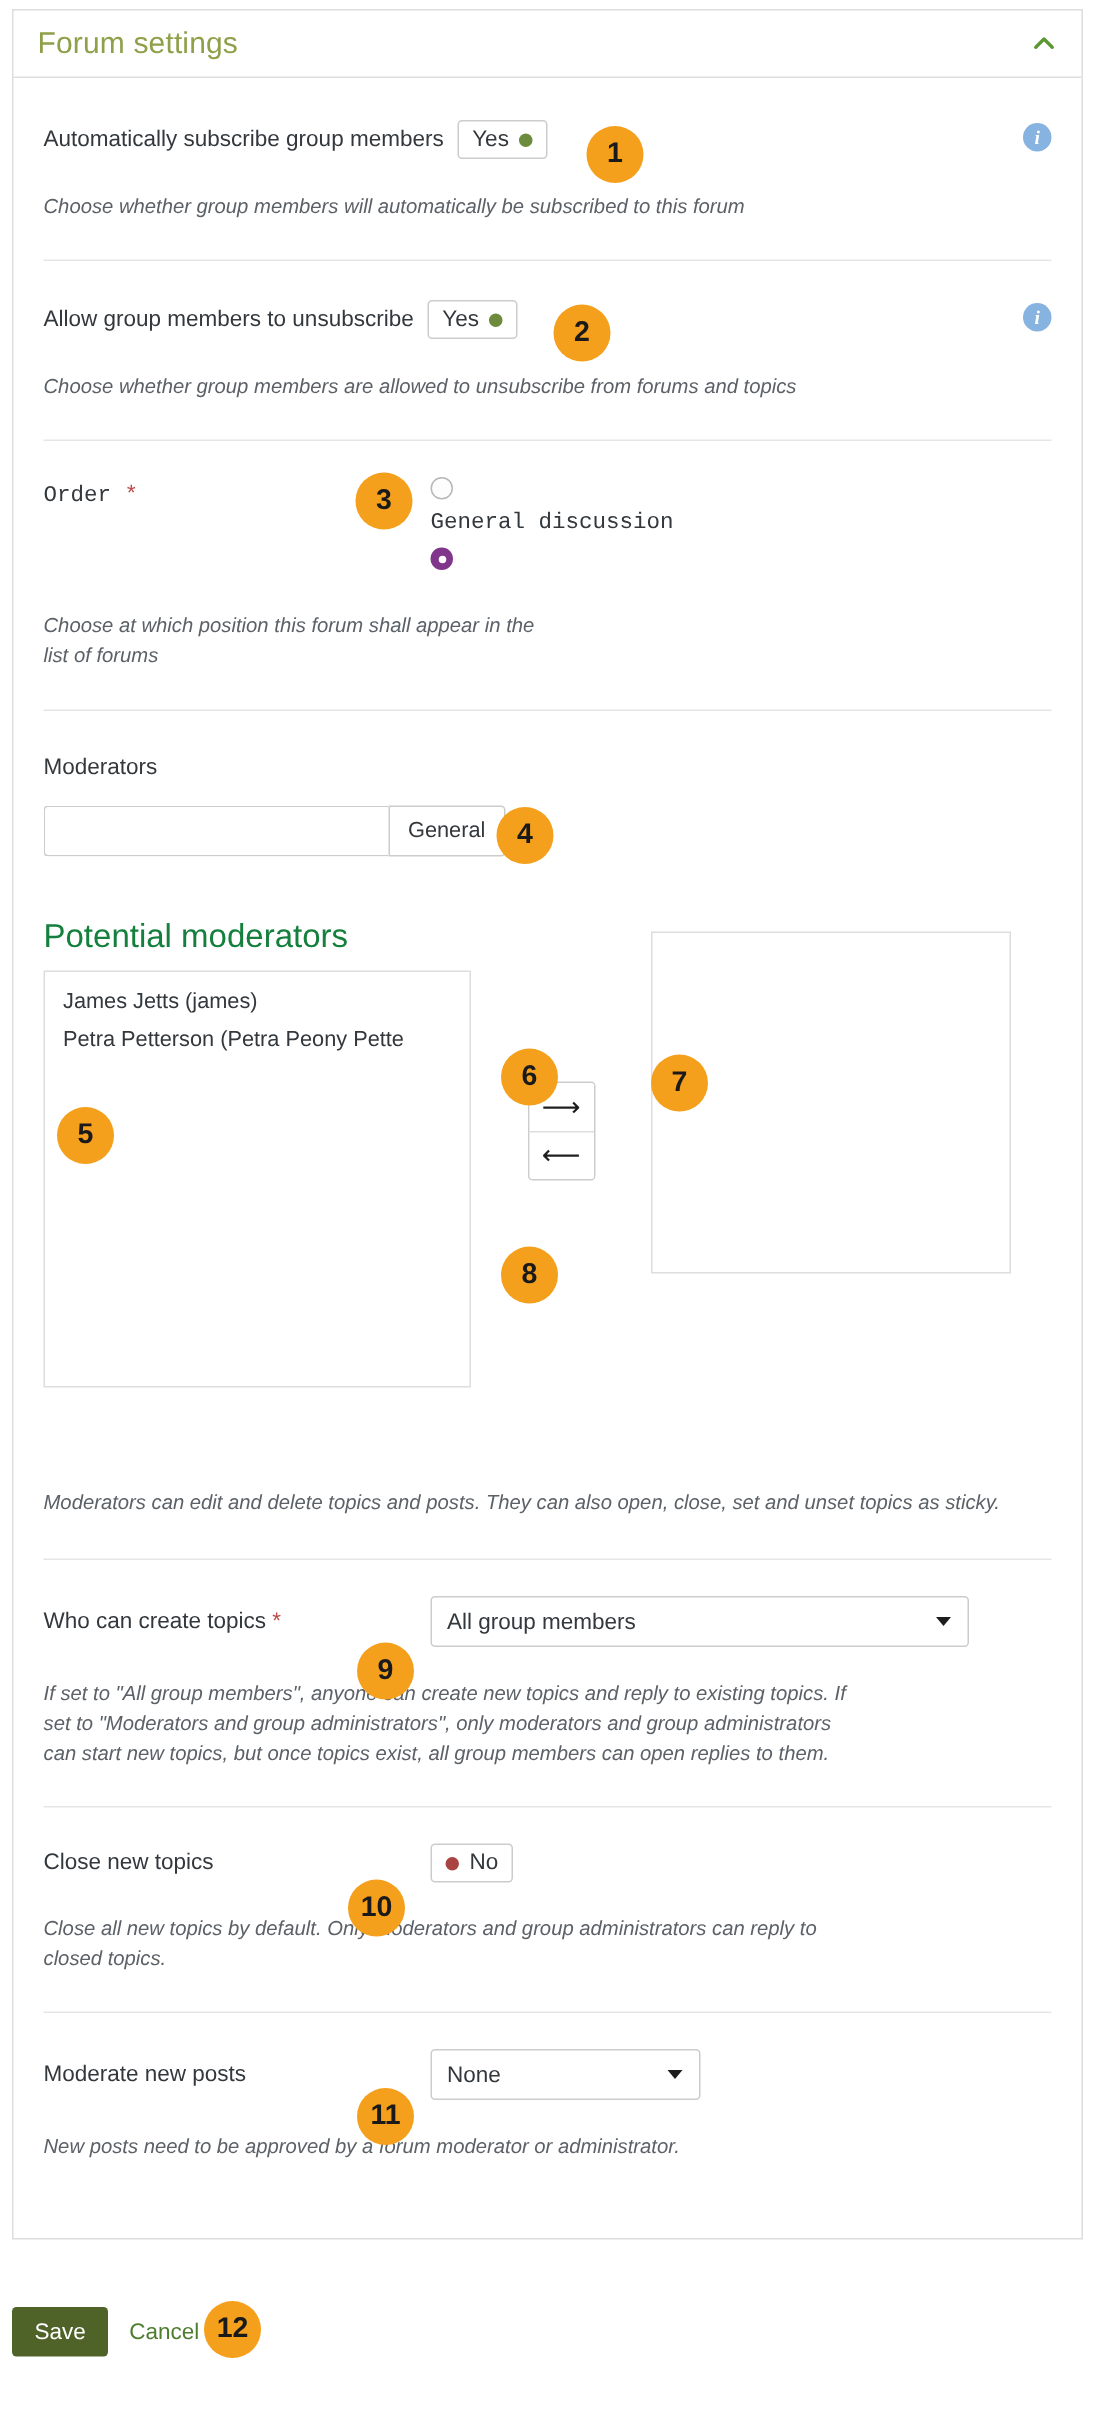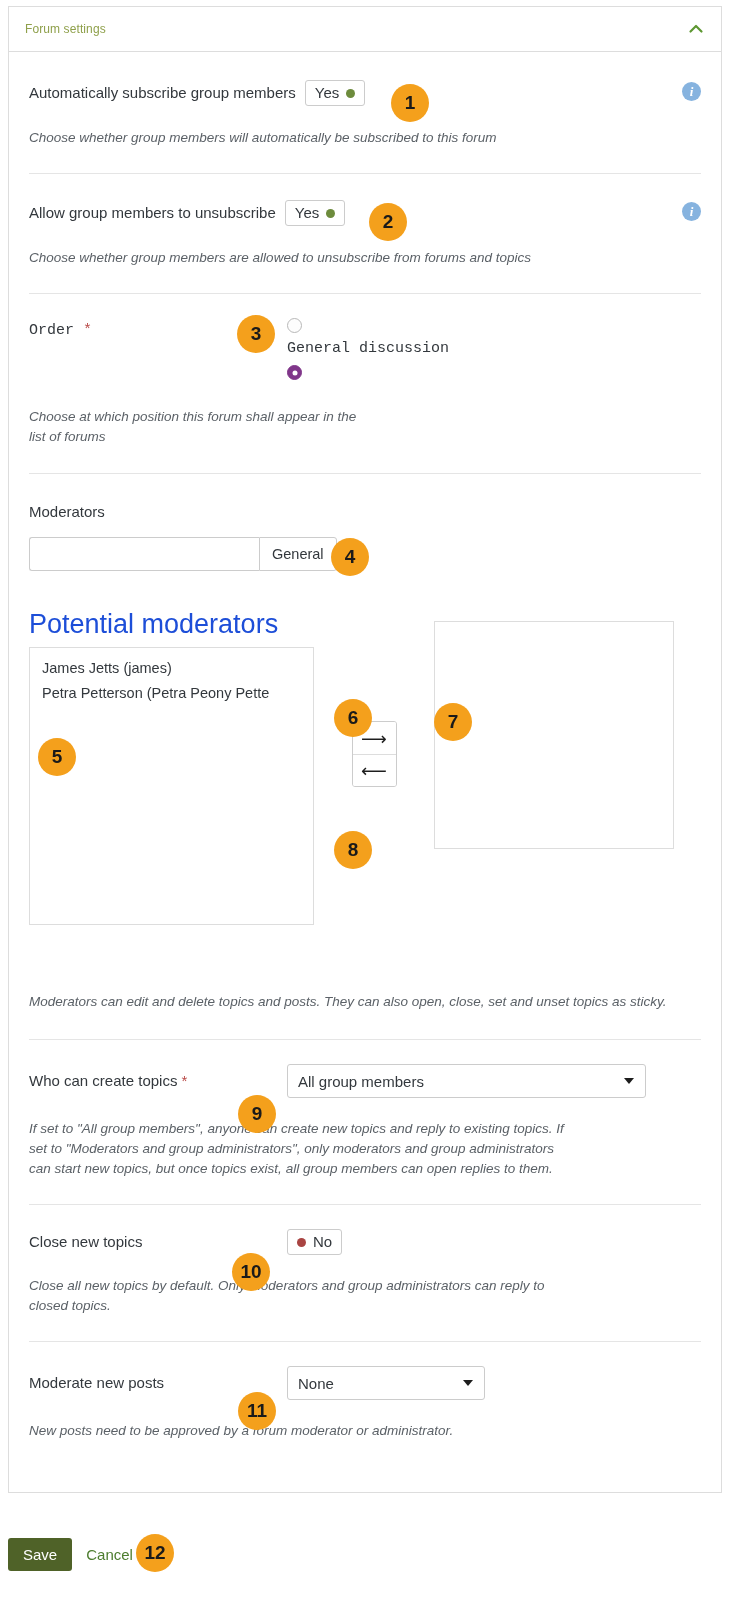--- a/index.html
+++ b/index.html
@@ -28,21 +28,21 @@
   }
   .panel-header {
     position: relative;
     height: 45px;
     border-bottom: 1px solid #dddddd;
     display: flex;
     align-items: center;
     padding: 0 16px;
   }
   .panel-title {
-    font-size: 12px;
+    font-size: 20px;
     color: #8fa04b;
     font-weight: 400;
     letter-spacing: .1px;
   }
   .chevron-up {
     position: absolute;
     right: 16px;
     top: 50%;
     transform: translateY(-50%);
     width: 18px; height: 18px;
@@ -165,22 +165,22 @@
     font-size: 14.5px;
     color: #33383d;
     padding: 0 12px;
     cursor: pointer;
     font-family: "Liberation Sans", sans-serif;
     border-radius: 0 3px 3px 0;
   }
 
   
   .mod-heading {
-    font-size: 27px;
-    color: #1d4ed8;
+    font-size: 22px;
+    color: #15803d;
     font-weight: 400;
     line-height: 26px;
   }
   .mod-list {
     border: 1px solid #dddddd;
     background: #ffffff;
     overflow: hidden;
     padding: 8px 0 0 0;
   }
   .mod-list .opt {
@@ -395,21 +395,21 @@
           <span class="dot"></span>
         </span>
       </div>
       <div class="help-text" style="margin-top:21px;">Close all new topics by default. Only moderators and group administrators can reply to</div>
       <div class="help-text">closed topics.</div>
 
       <div class="divider" style="margin-top:25px;"></div>
 
       <div class="field-row" style="margin-top:24px;align-items:center;">
         <span class="field-label" style="width:258px;padding-top:0;">Moderate new posts</span>
-        <span class="select" style="width:198px;">
+        <span class="select" style="width:180px;">
           <span>None</span>
           <span class="caret"></span>
         </span>
       </div>
       <div class="help-text" style="margin-top:21px;">New posts need to be approved by a forum moderator or administrator.</div>
 
     </div>
   </div>
 
   <div class="footer">

